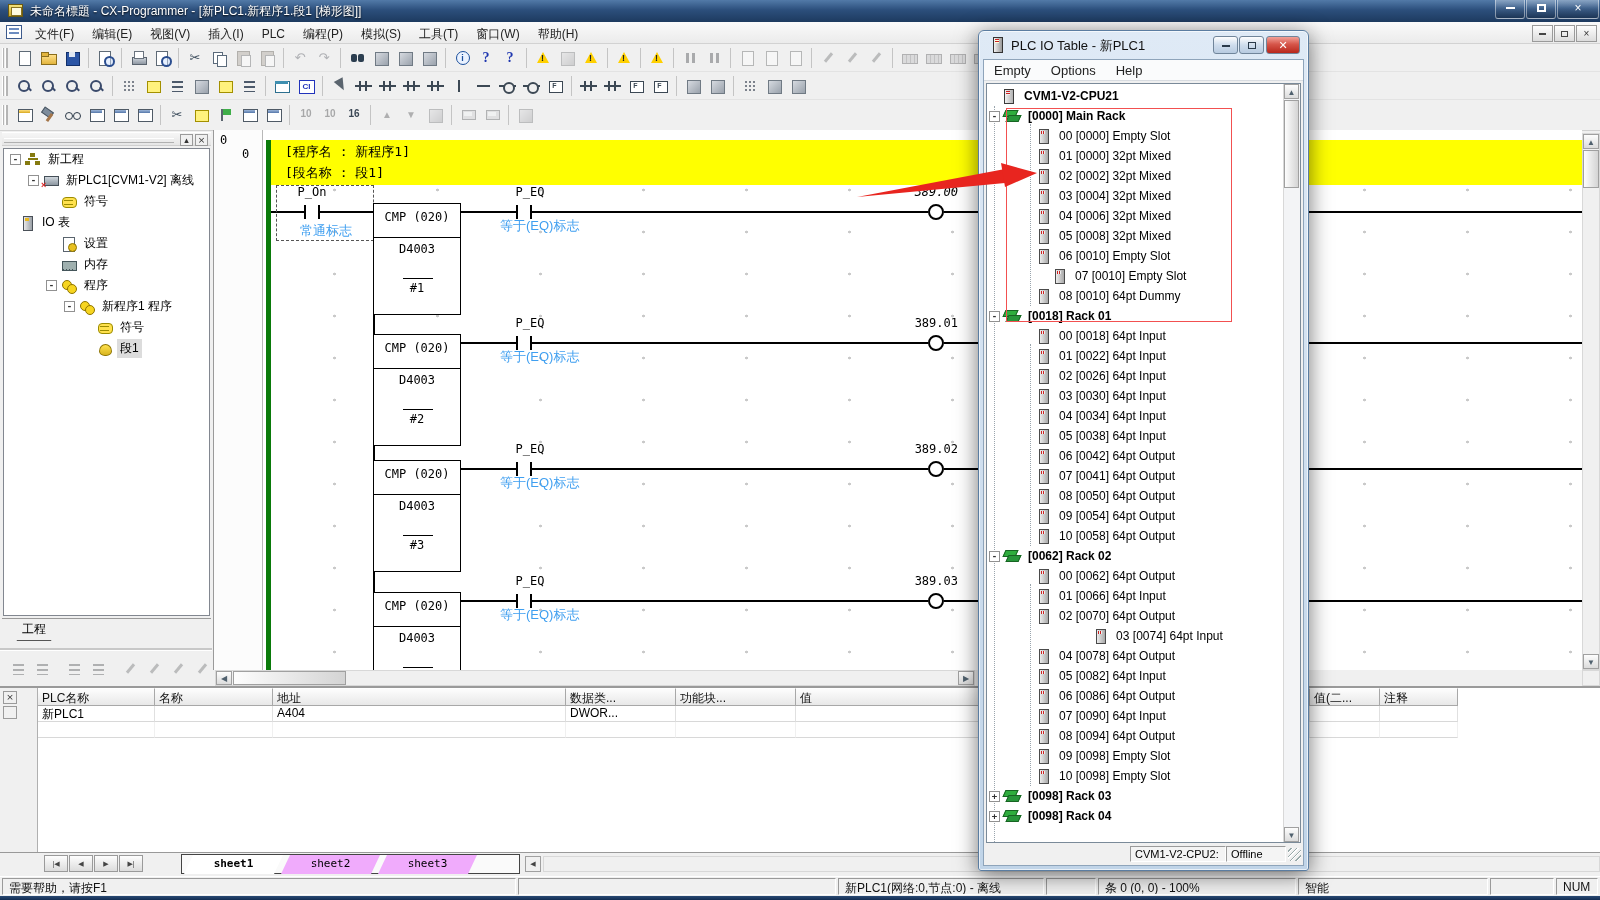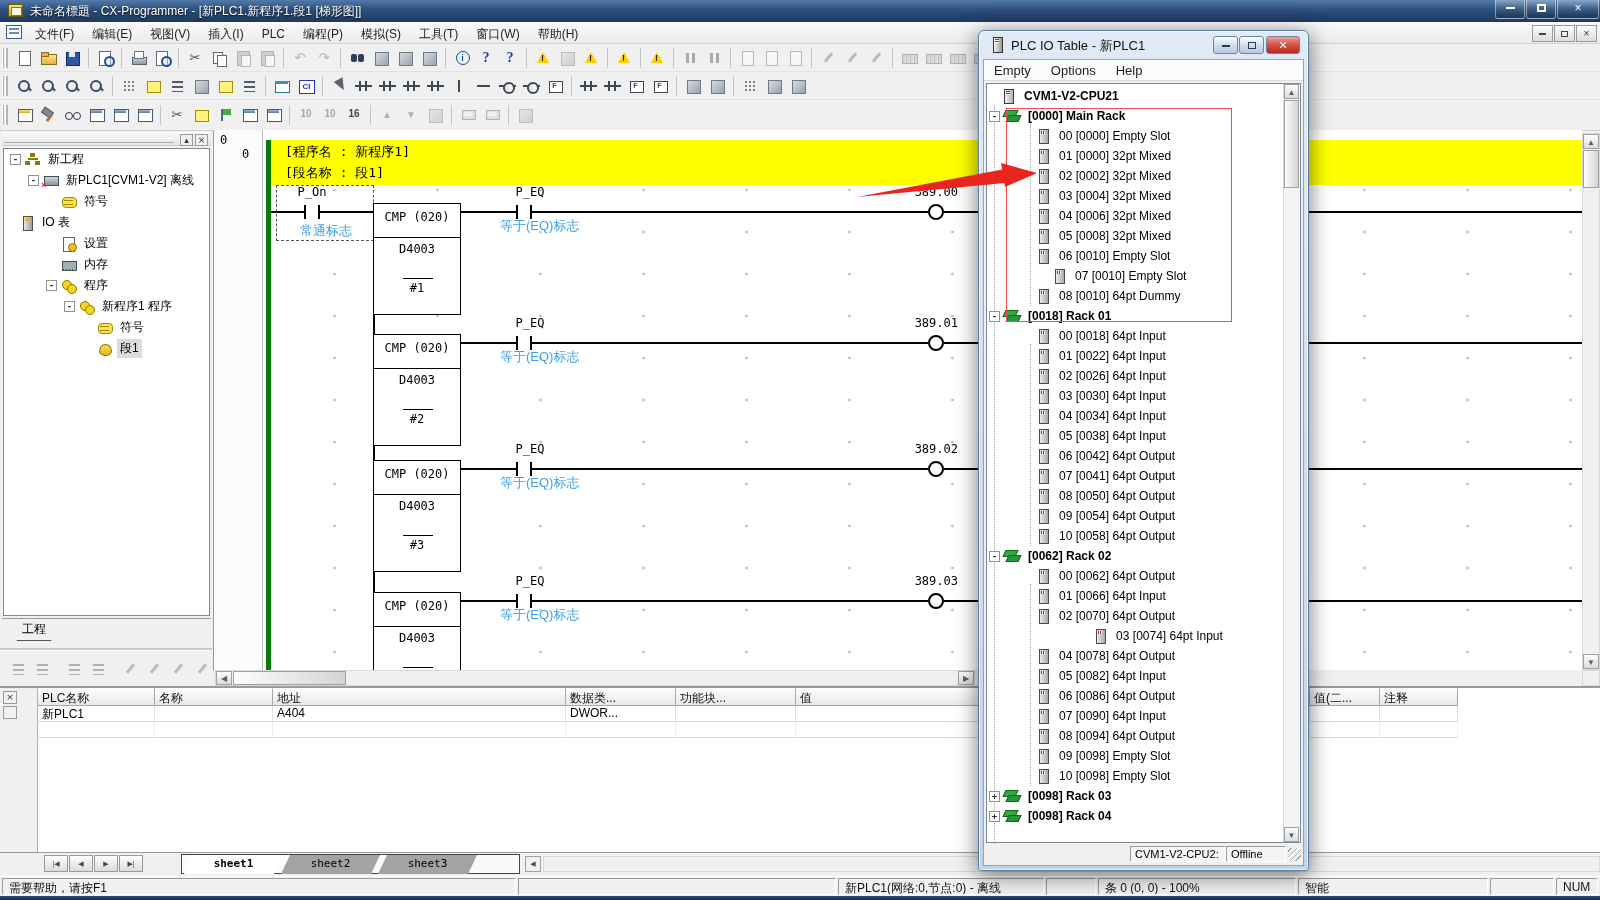--- a/index.html
+++ b/index.html
@@ -148,21 +148,21 @@
   #watch .gutter{position:absolute;left:0;top:0;width:38px;height:164px;background:#f0f0f0;border-right:1px solid #b0b0b0}
   .wgbtn{position:absolute;left:3px;width:14px;height:13px;background:#f0f0f0;border:1px solid #9a9a9a;font:9px/11px "DejaVu Sans",sans-serif;text-align:center;color:#333}
   #whead{position:absolute;left:38px;top:0;height:18px;display:flex}
   .whcell{height:18px;background:linear-gradient(#fdfdfd,#e8e8e8);border-right:1px solid #a8a8a8;border-bottom:1px solid #a8a8a8;border-top:1px solid #fff;font-size:12px;padding:1px 0 0 4px;color:#111;overflow:hidden;white-space:nowrap}
   #wrows{position:absolute;left:38px;top:18px}
   .wrow{display:flex}
   .wdcell{height:16px;border-right:1px solid #e0e0e0;border-bottom:1px solid #d8d8d8;font-size:12px;padding:0 0 0 4px;white-space:nowrap;overflow:hidden}
   #sheetbar{position:absolute;left:0;top:164px;width:1600px;height:22px;background:#f0f0f0;border-top:1px solid #999}
   .snav{position:absolute;top:2px;width:24px;height:17px;background:linear-gradient(#fdfdfd,#dcdcdc);border:1px solid #9a9a9a;text-align:center;font-size:7px;line-height:15px;color:#444}
   #tabstrip{position:absolute;left:181px;top:1px;width:339px;height:20px;border:1px solid #444;background:#fafafa}
-  .stab{position:absolute;top:0;height:19px;background:#a3a3a3;clip-path:polygon(9px 0,calc(100% - 1px) 0,calc(100% - 10px) 100%,0 100%);font:11px/18px "DejaVu Sans Mono",monospace;text-align:center;border-right:1px solid #666}
+  .stab{position:absolute;top:0;height:19px;background:#f0abfc;clip-path:polygon(9px 0,calc(100% - 1px) 0,calc(100% - 10px) 100%,0 100%);font:11px/18px "DejaVu Sans Mono",monospace;text-align:center;border-right:1px solid #666}
   .stab.on{background:#fff;font-weight:bold}
   
   #statusbar{position:absolute;left:0;top:876px;width:1600px;height:20px;background:#f0f0f0;border-top:1px solid #fff}
   .scell{position:absolute;top:1px;height:17px;border:1px solid;border-color:#9a9a9a #fff #fff #9a9a9a;font-size:12px;padding:1px 6px;color:#111;white-space:nowrap;overflow:hidden}
   #bottomstrip{position:absolute;left:0;top:896px;width:1600px;height:4px;background:linear-gradient(#2a4a74,#122c52)}
   
   #iodlg{position:absolute;left:978px;top:30px;width:331px;height:841px;background:linear-gradient(#dfeaf6,#c0d4e8);border:1px solid #5b7da1;border-radius:6px 6px 3px 3px;box-shadow:0 4px 22px rgba(0,0,0,.55),inset 0 0 0 1px rgba(255,255,255,.65);z-index:40}
   #iodlg .ttl{position:absolute;left:32px;top:6px;font-size:13px;color:#111;white-space:nowrap}
   .dico{position:absolute;left:11px;top:6px;width:14px;height:15px}
   .dico::before{content:"";position:absolute;left:3px;top:0;width:8px;height:14px;background:linear-gradient(90deg,#f2f2f2,#9a9a9a);border:1px solid #333}
@@ -632,21 +632,21 @@
         <div class="mlab" style="left: 294px; top: 55px; width: 44px;">P_EQ</div>
         <div class="blab" style="left: 286px; top: 88px;">等于(EQ)标志</div>
         <div class="lblock" style="left: 159px; top: 73px; height: 112px;">
           <div class="bt">CMP (020)</div>
           <div class="bdiv"></div>
           <div class="bo1">D4003</div>
           <div class="bover"></div>
           <div class="bo2">#1</div>
         </div>
         <div class="coil" style="left: 714px; top: 74px;"></div>
-        <div class="mlab" style="left: 666px; top: 55px; width: 78px; text-align: right;">389.00</div>
+        <div class="mlab" style="left: 666px; top: 55px; width: 78px; text-align: right; font-style: italic;">389.00</div>
         <div class="lline" style="left: 247px; top: 212px; width: 55px; height: 2px;"></div>
         <div class="lline" style="left: 318px; top: 212px; width: 396px; height: 2px;"></div>
         <div class="lline" style="left: 730px; top: 212px; width: 639px; height: 2px;"></div>
         <div class="cbar" style="left: 302px; top: 206px;"></div>
         <div class="cbar" style="left: 316px; top: 206px;"></div>
         <div class="mlab" style="left: 294px; top: 186px; width: 44px;">P_EQ</div>
         <div class="blab" style="left: 286px; top: 219px;">等于(EQ)标志</div>
         <div class="lblock" style="left: 159px; top: 204px; height: 112px;">
           <div class="bt">CMP (020)</div>
           <div class="bdiv"></div>

